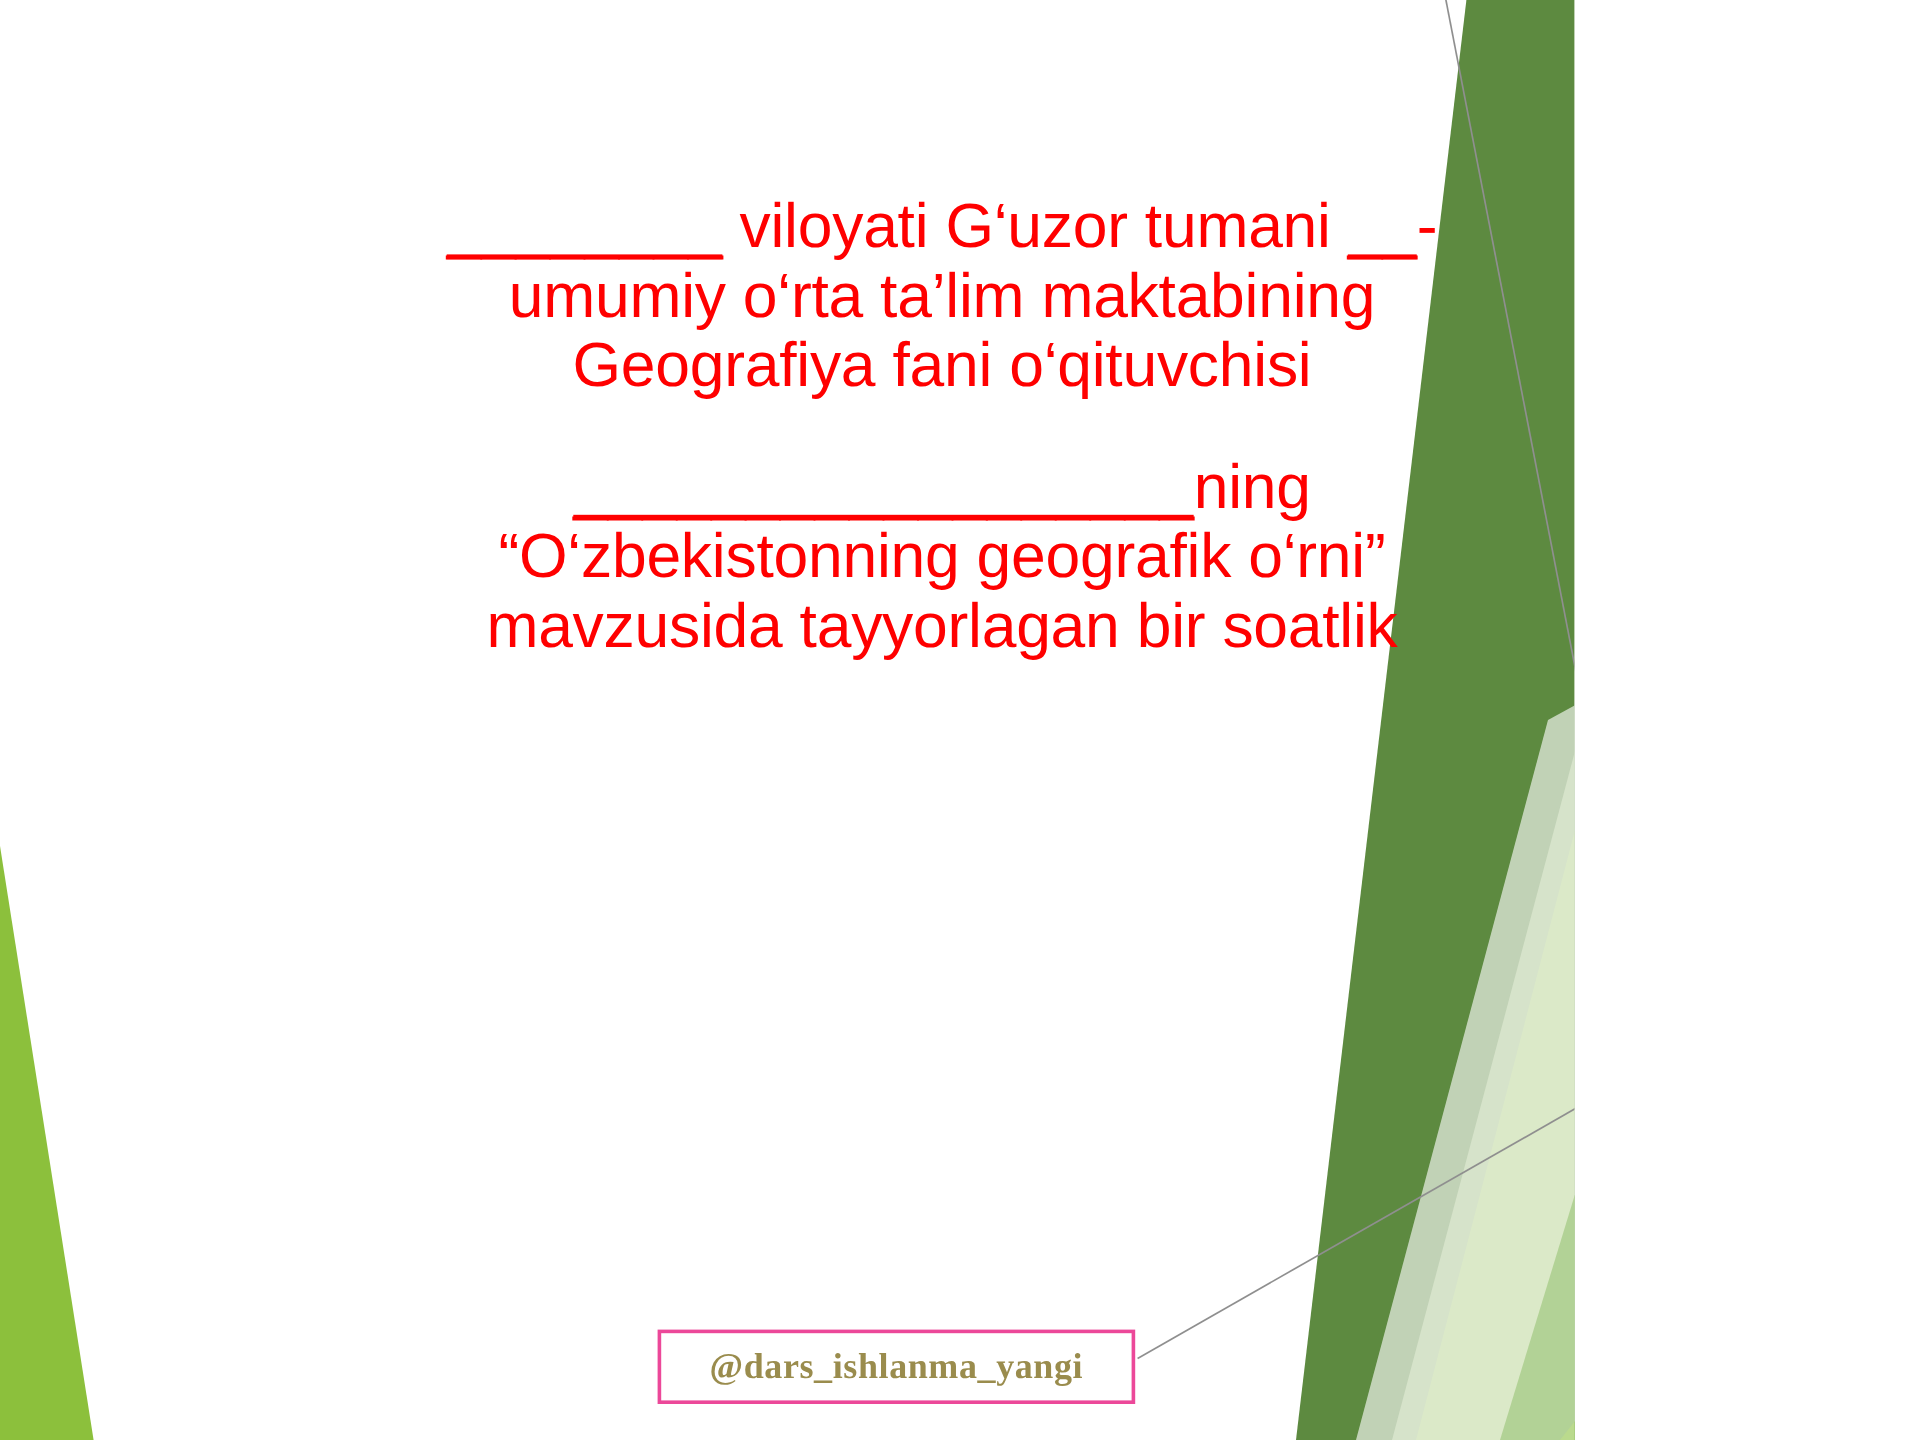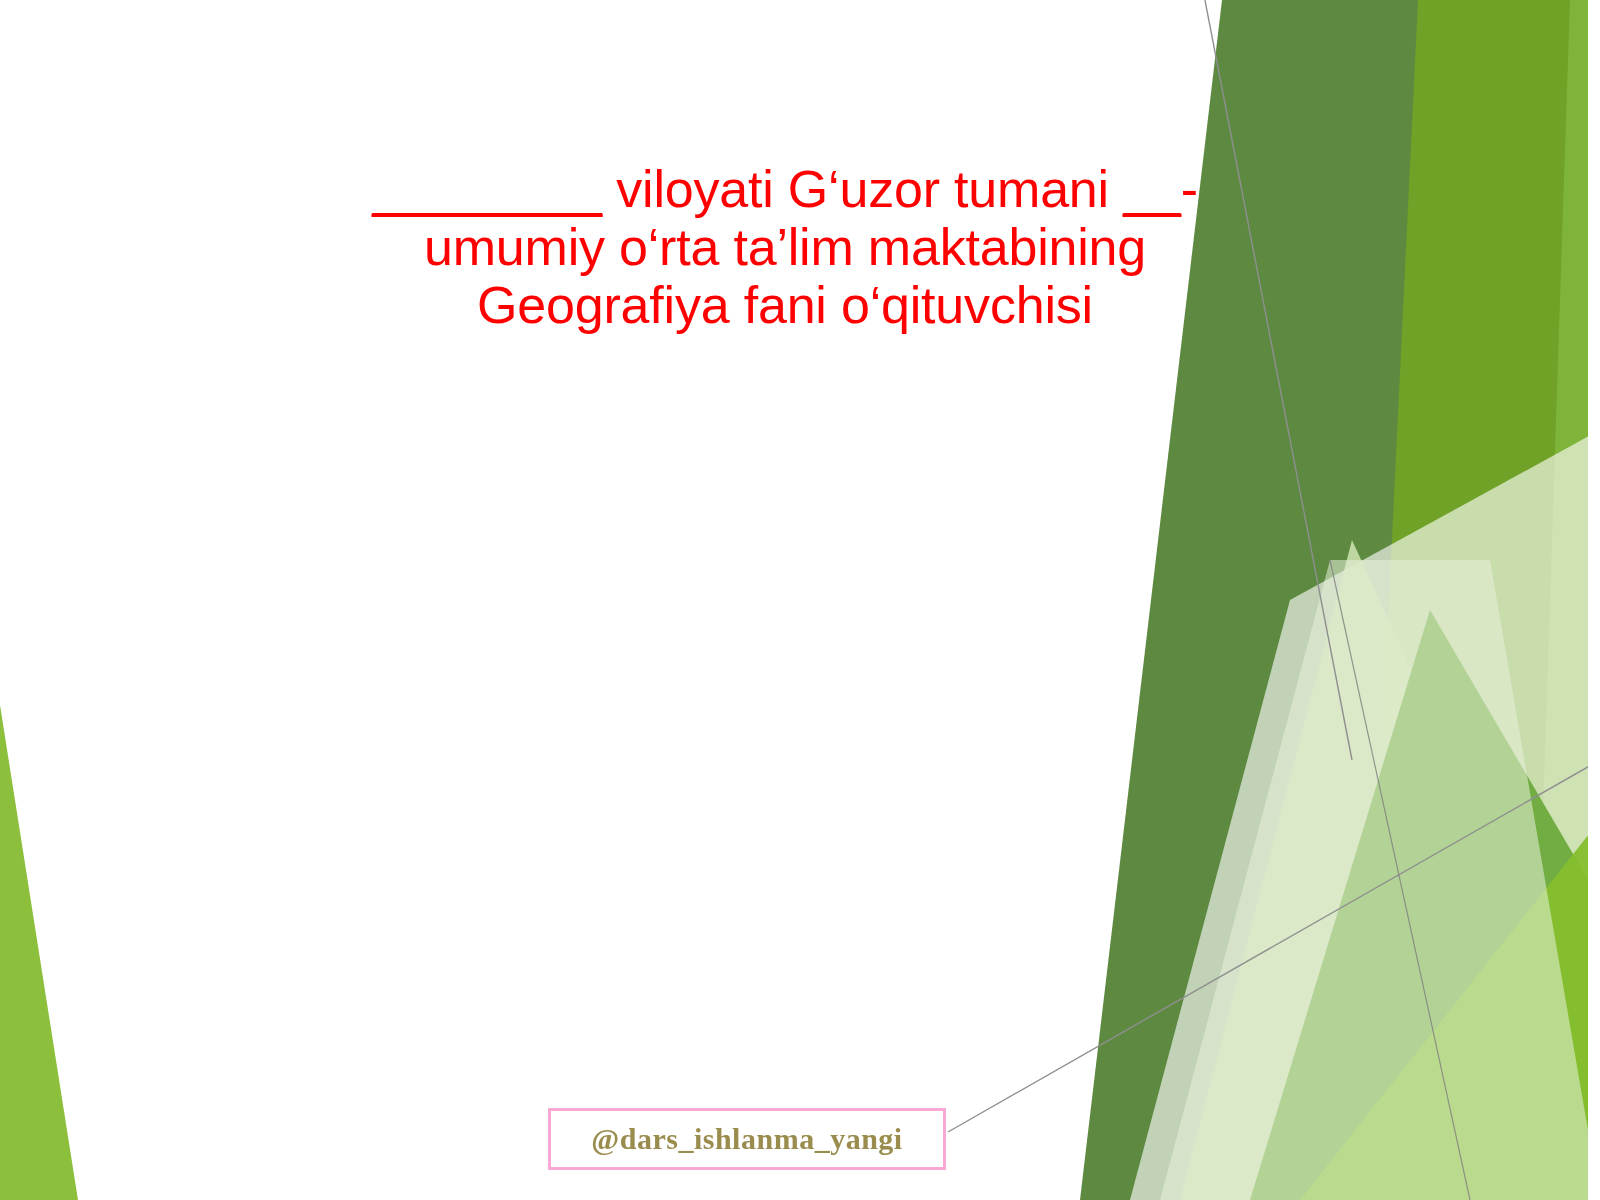--- a/index.html
+++ b/index.html
@@ -8,21 +8,21 @@
     background: #ffffff;
   }
   body {
     width: 1600px;
     height: 1200px;
     overflow: hidden;
     font-family: "Liberation Sans", sans-serif;
   }
   #slide {
     position: relative;
-    width: 1588px;
+    width: 1312px;
     height: 1200px;
     background: #ffffff;
     overflow: hidden;
     text-decoration: underline;
   }
   #bg-art {
     position: absolute;
     left: 0;
     top: 0;
     width: 1600px;
@@ -76,21 +76,21 @@
     letter-spacing: 1px;
     font-family: "Liberation Sans", sans-serif;
   }
 
   #handle-box {
     position: absolute;
     left: 548px;
     top: 1108px;
     width: 398px;
     height: 62px;
-    border: 3px solid #f9a8d4;
+    border: 3px solid #ec4899;
     background: rgba(255,255,255,0.85);
     display: flex;
     align-items: center;
     justify-content: center;
     box-sizing: border-box;
   }
   #handle-text {
     color: #9a8c4d;
     font-size: 30px;
     font-weight: bold;
@@ -133,20 +133,26 @@
 
   <div id="content">
 
     <div id="subtitle-block" class="text-block">
       <p id="subtitle-para-1">
         <span class="fill-line">________</span><span> viloyati G‘uzor tumani</span>
         <span class="fill-line">__</span><span>-umumiy o‘rta ta’lim</span>
         <span>maktabining Geografiya fani</span>
         <span>o‘qituvchisi</span>
       </p>
+      <p id="subtitle-para-2">
+        <span class="fill-line">__________________</span><span>ning</span>
+        <span>“O‘zbekistonning geografik</span>
+        <span>o‘rni” mavzusida tayyorlagan</span>
+        <span>bir soatlik</span>
+      </p>
     </div>
 
 
     <div id="handle-box">
       <span id="handle-text">@dars_ishlanma_yangi</span>
     </div>
 
   </div>
 </div>
 

